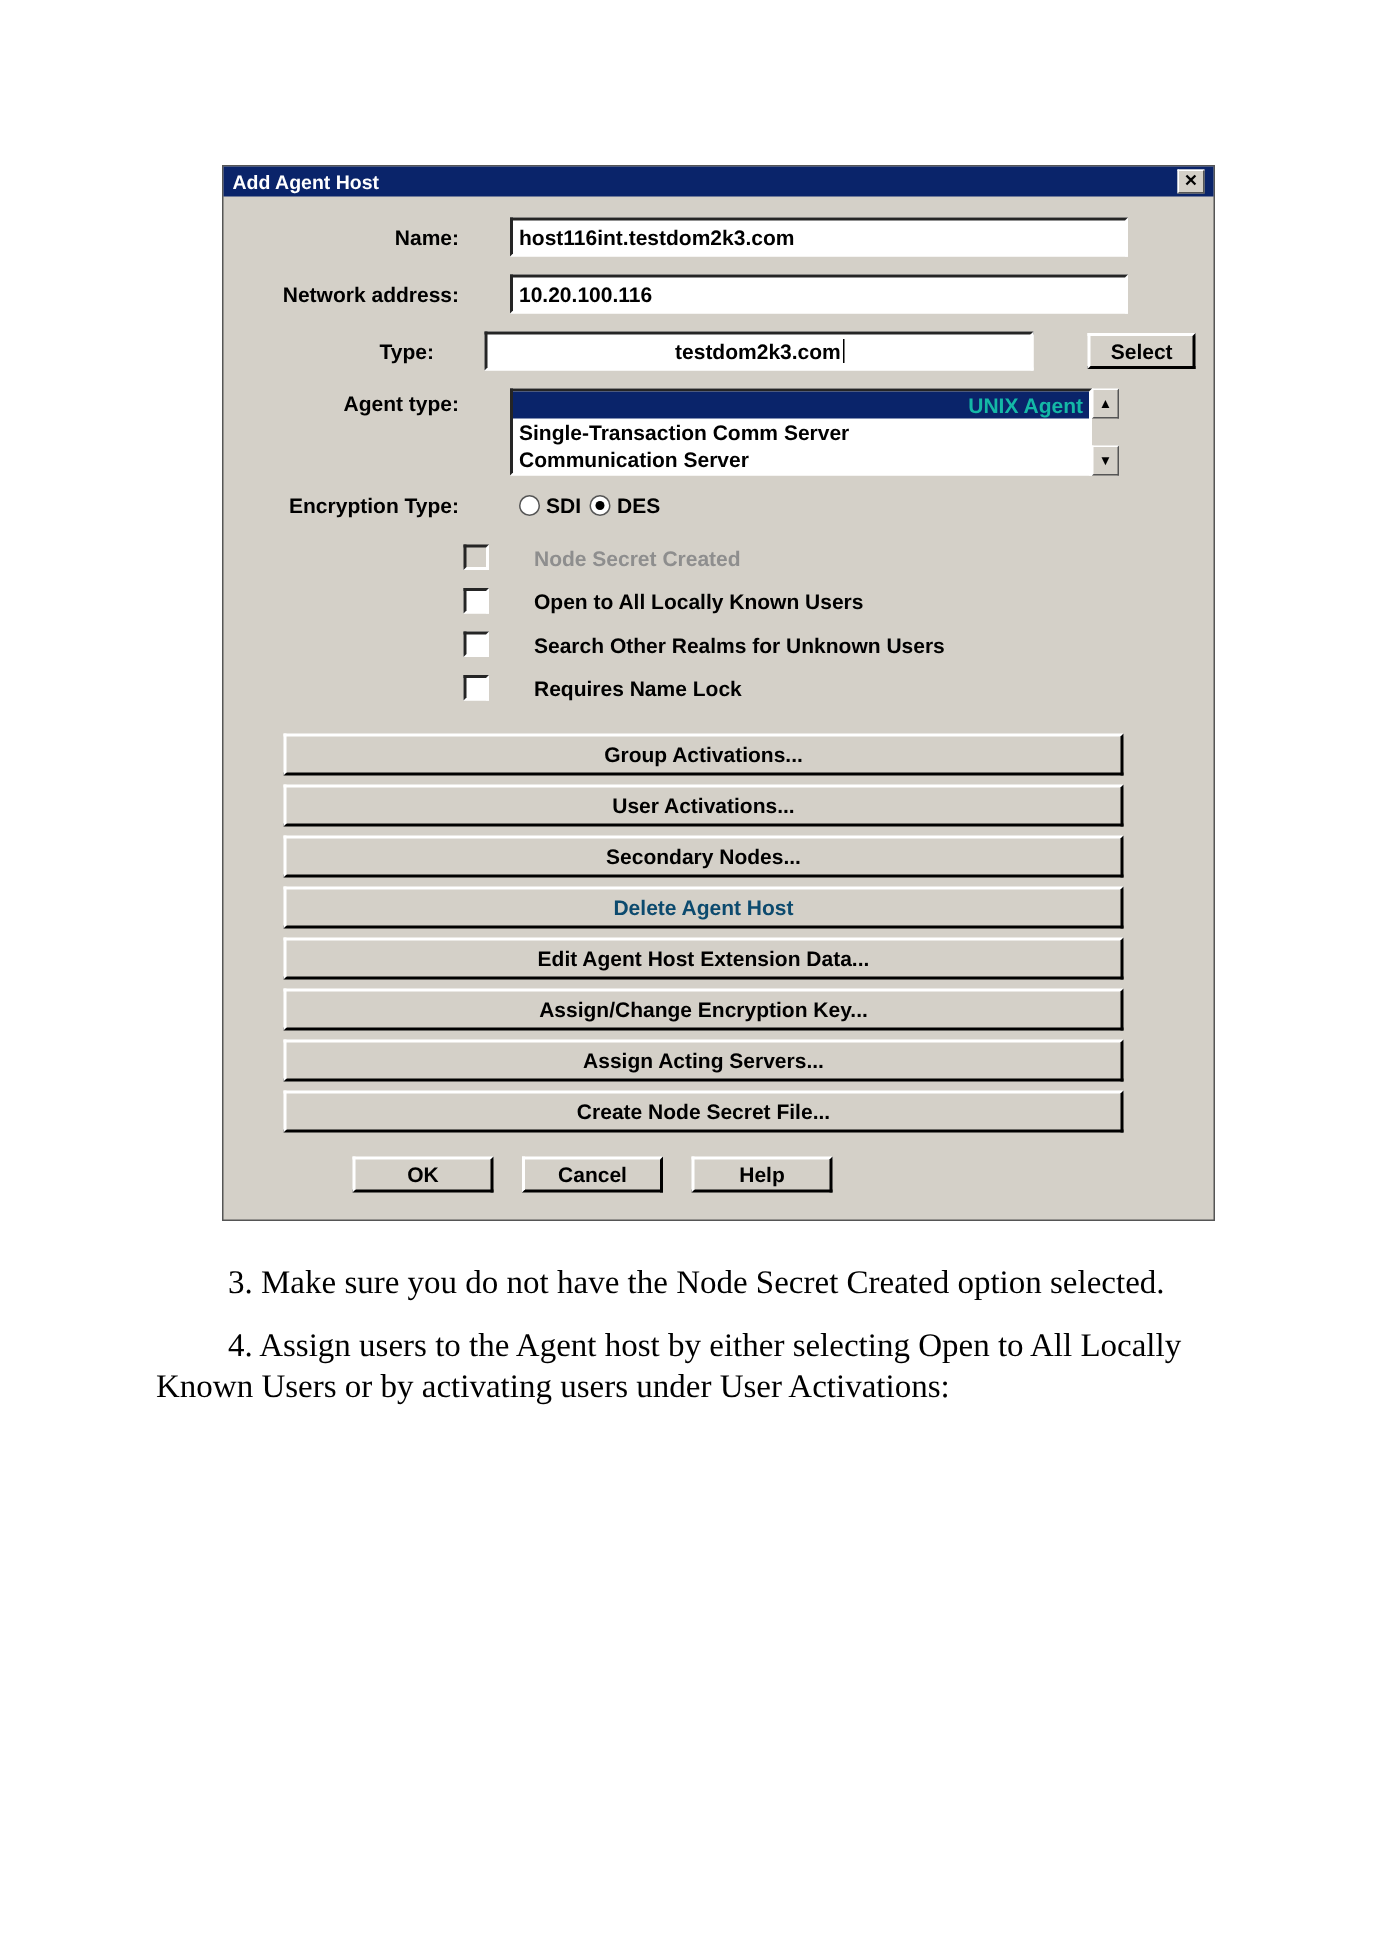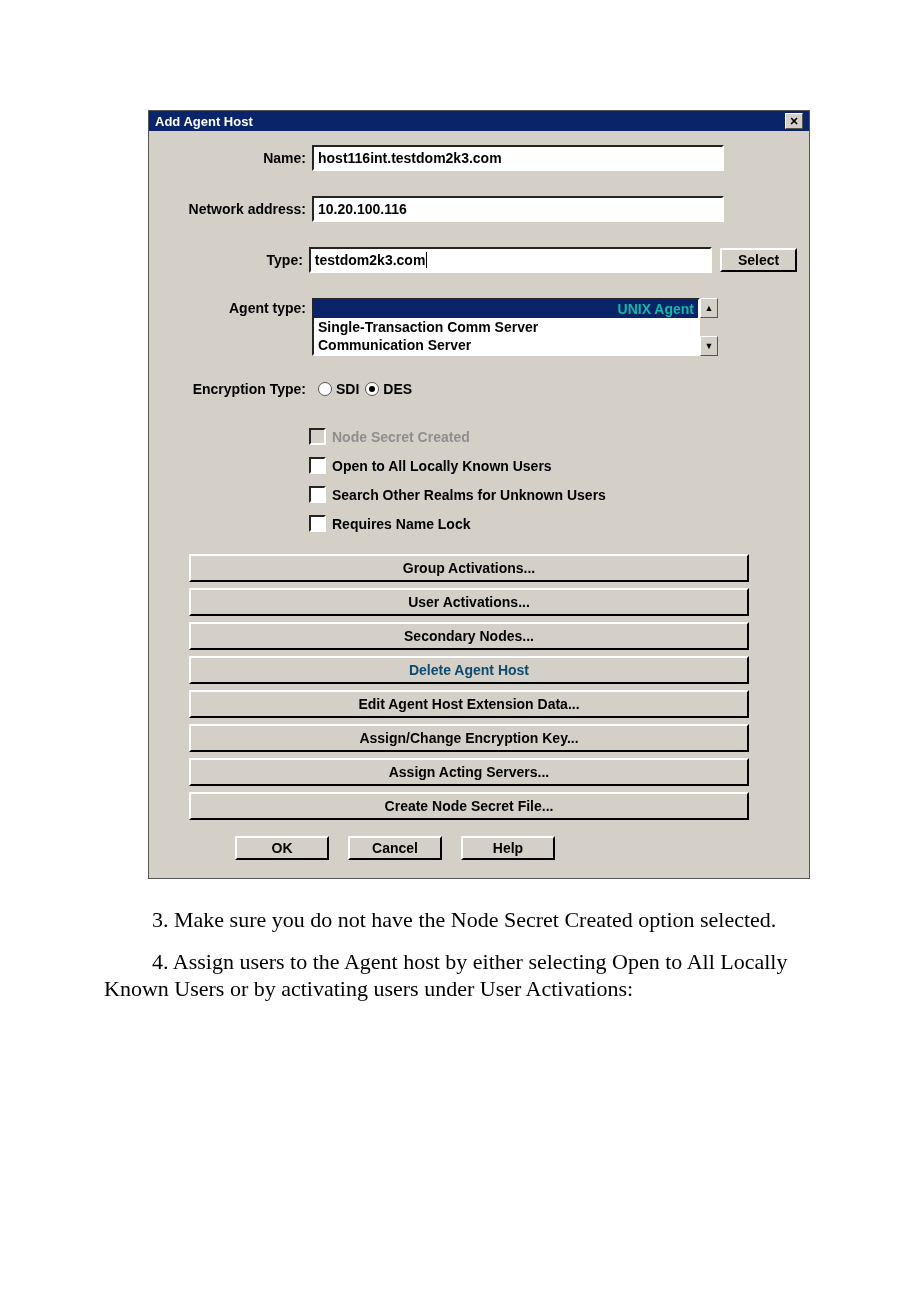--- a/index.html
+++ b/index.html
@@ -1,41 +1,41 @@
 <!DOCTYPE html>
 <html><head>
 <meta charset="utf-8">
 <style>
   html,body{margin:0;padding:0;background:#fff;font-family:Arial,Helvetica,sans-serif;font-size:16px;color:#000;}
   .page{width:920px;margin:0 auto;padding:110px 0 0 0;}
   .dialog{width:660px;margin:0 0 0 148px;border:1px solid #555;background:#d4d0c8;}
   .titlebar{background:#0a246a;color:#fff;font-weight:bold;font-size:13px;padding:2px 6px;display:flex;justify-content:space-between;align-items:center;}
   .titlebar .close{width:16px;height:14px;background:#d4d0c8;border:1px solid #fff;border-right-color:#555;border-bottom-color:#555;display:flex;align-items:center;justify-content:center;font-size:11px;color:#000;line-height:1;font-family:Arial;}
   .body{padding:14px 12px 8px 12px;}
-  .row{display:flex;align-items:center;margin-bottom:25px;}
+  .row{display:flex;align-items:center;margin-bottom:12px;gap:28px;}
   .lbl{width:145px;text-align:right;font-weight:bold;font-size:14px;padding-right:6px;}
   .field{background:#fff;border:2px inset #fff;border-top-color:#7a7a7a;border-left-color:#7a7a7a;font-family:Arial;font-weight:bold;font-size:14px;padding:2px 4px;height:18px;line-height:18px;}
   .name-field{width:400px;}
   .addr-field{width:400px;}
-  .site-field{width:400px;}
+  .site-field{width:400px;text-align:center;}
   .site-field span:after{content:"";border-left:1px solid #000;margin-left:1px;}
   .btn{background:#d4d0c8;border:2px outset #fff;border-right-color:#555;border-bottom-color:#555;font-weight:bold;font-size:14px;padding:2px 10px;text-align:center;cursor:default;}
   .select-btn{margin-left:8px;width:54px;}
   
   .listbox-wrap{display:flex;width:404px;}
   .listbox{background:#fff;border:2px inset #fff;border-top-color:#7a7a7a;border-left-color:#7a7a7a;width:384px;}
   .listbox .opt{font-weight:bold;font-size:14px;padding:0 4px;line-height:18px;white-space:nowrap;}
   .listbox .sel{background:#0a246a;color:#14b8a6;text-align:right;}
   .sb{width:16px;display:flex;flex-direction:column;justify-content:space-between;}
   .sb .arrow{width:16px;height:18px;background:#d4d0c8;border:1px solid #fff;border-right-color:#555;border-bottom-color:#555;display:flex;align-items:center;justify-content:center;font-size:9px;}
   
   .radios{display:flex;align-items:center;font-weight:bold;font-size:14px;}
   .radio{width:12px;height:12px;border:1px solid #555;border-radius:50%;background:#fff;margin:0 4px 0 6px;display:inline-flex;align-items:center;justify-content:center;}
   .radio.checked:after{content:"";width:6px;height:6px;background:#000;border-radius:50%;}
-  .check-row{margin-left:148px;font-weight:bold;font-size:14px;padding:6px 0;display:flex;align-items:center;}
+  .check-row{margin-left:148px;font-weight:bold;font-size:14px;padding:6px 0;display:flex;align-items:center;gap:24px;}
   .check{width:13px;height:13px;background:#fff;border:2px inset #fff;border-top-color:#7a7a7a;border-left-color:#7a7a7a;margin-right:6px;}
   .check.disabled{background:#d4d0c8;}
   .disabled-txt{color:#8e8e8e;}
   
   .btngrid{display:grid;grid-template-columns:1fr;column-gap:6px;row-gap:6px;width:560px;margin:16px 0 12px 28px;}
   .btngrid .btn{padding:4px 0;}
   .btn.disabled{color:#0c4a6e;}
   .footer{display:flex;gap:19px;margin:16px 0 10px 74px;}
   .footer .btn{width:70px;}
   

